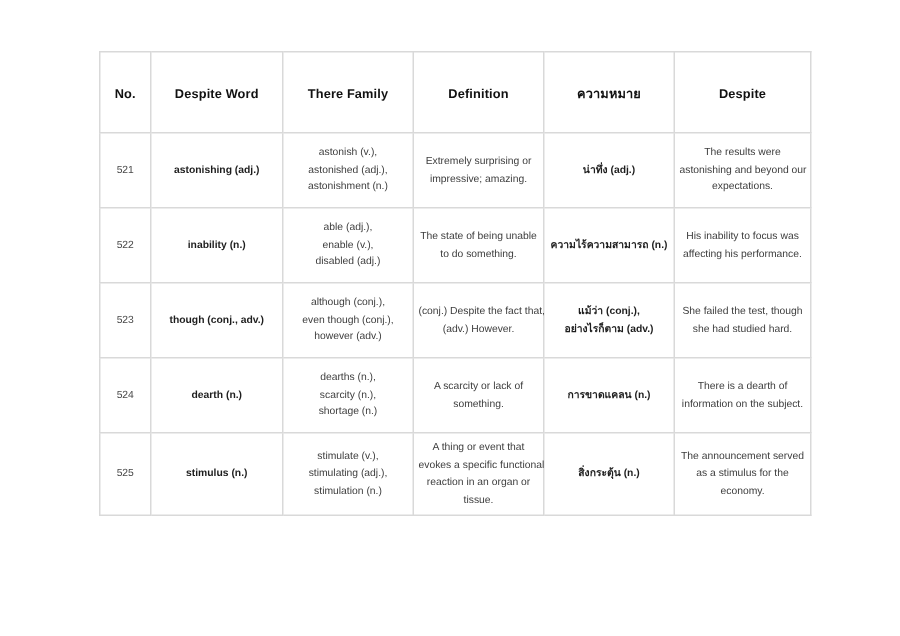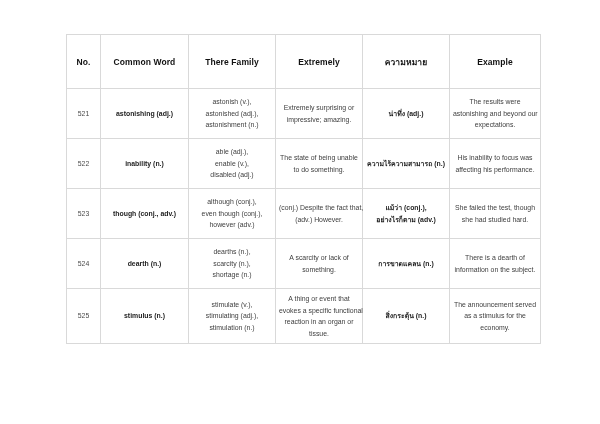--- a/index.html
+++ b/index.html
@@ -70,25 +70,25 @@
       <col class="col-no">
       <col class="col-word">
       <col class="col-family">
       <col class="col-def">
       <col class="col-thai">
       <col class="col-example">
     </colgroup>
     <thead>
       <tr>
           <th>No.</th>
-          <th>Common Word</th>
+          <th>Despite Word</th>
           <th>There Family</th>
-          <th>Extremely</th>
+          <th>Definition</th>
           <th>ความหมาย</th>
-          <th>Example</th>
+          <th>Despite</th>
         </tr>
     </thead>
     <tbody>
         <tr>
           <td class="cell-no">521</td>
           <td class="cell-common-word">astonishing (adj.)</td>
           <td class="cell-word-family">
             <div class="line">astonish (v.),</div>
             <div class="line">astonished (adj.),</div>
             <div class="line">astonishment (n.)</div>

